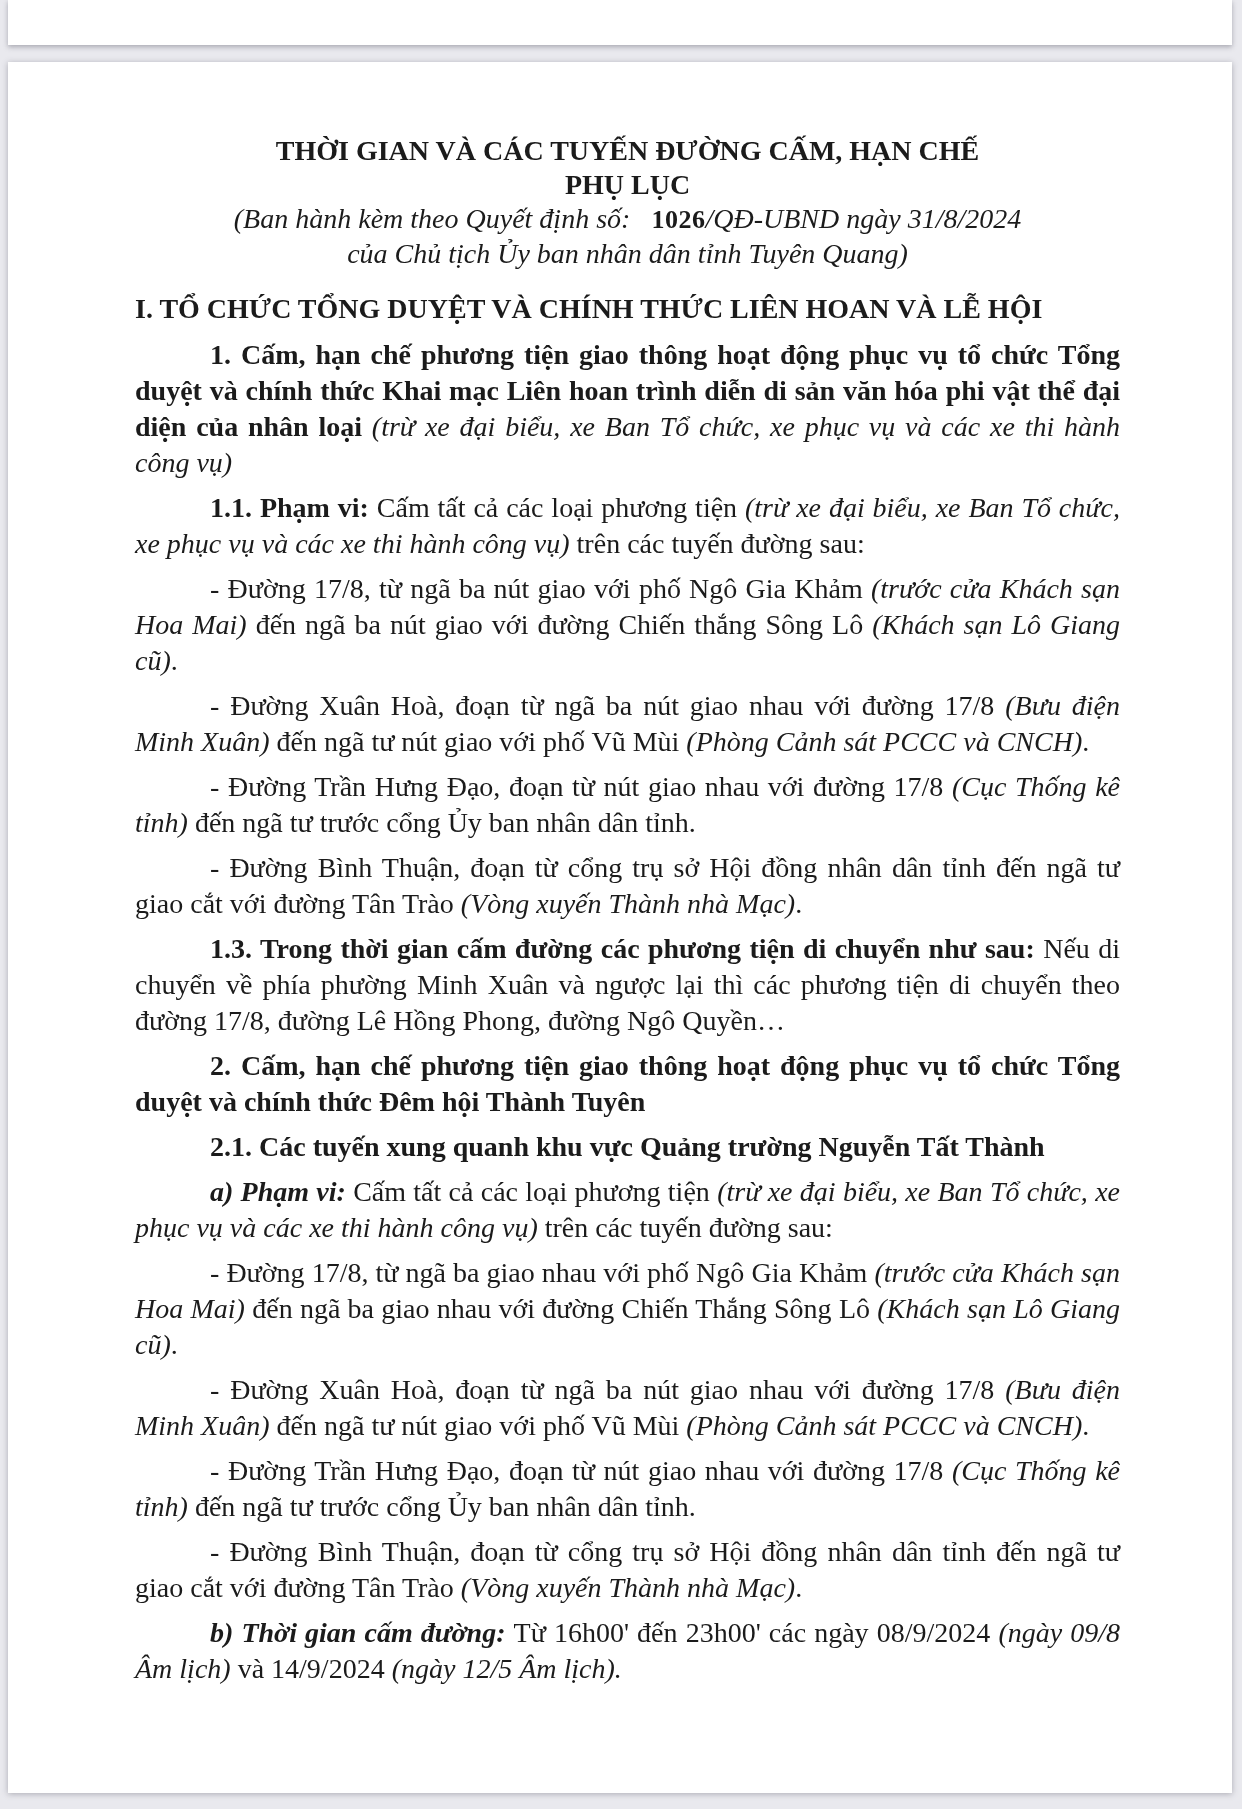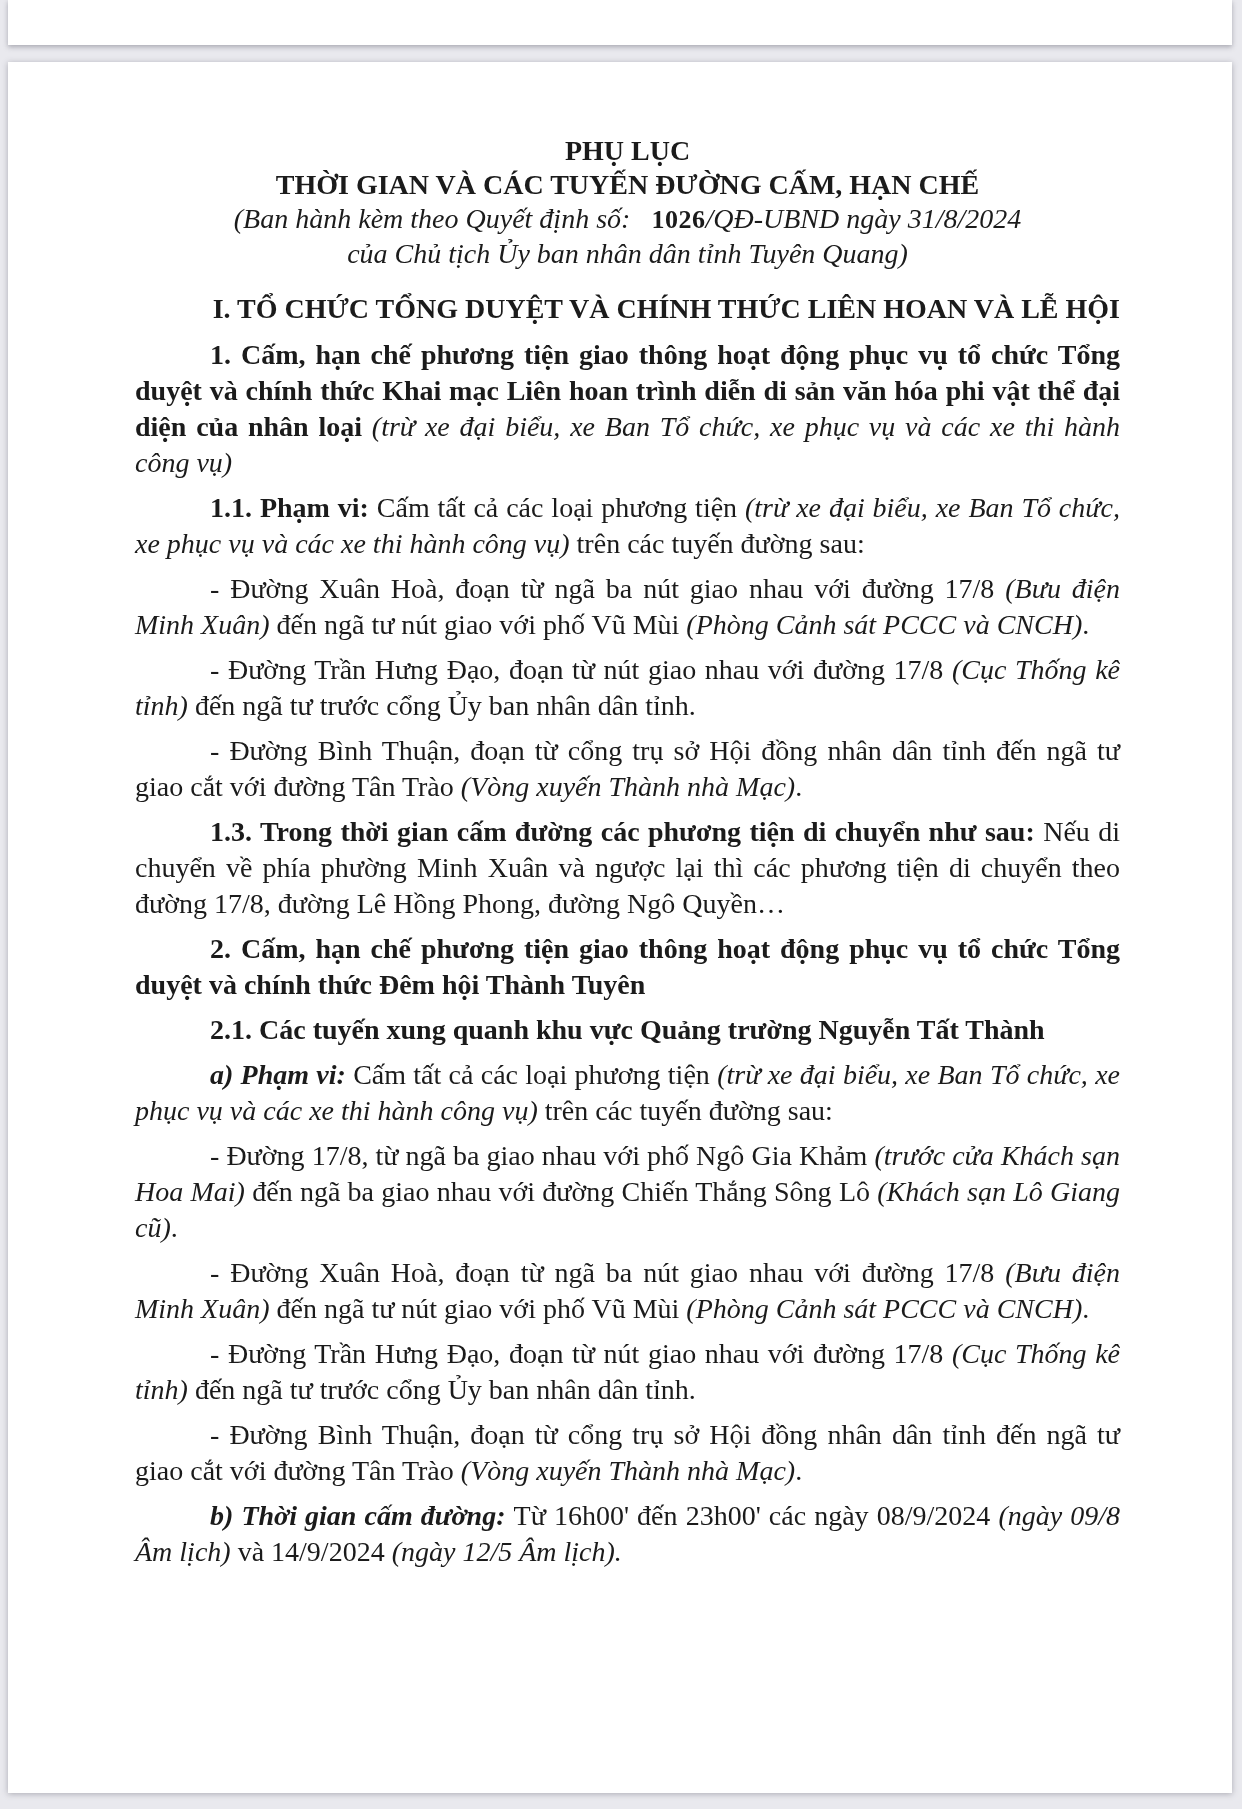--- a/index.html
+++ b/index.html
@@ -40,21 +40,21 @@
   .para.title {
     text-align: center;
     line-height: 34px;
     font-weight: bold;
   }
   .para.subtitle {
     text-align: center;
     line-height: 34px;
   }
   .para.heading {
-    text-align: right;
+    text-align: left;
     line-height: 36px;
     font-weight: bold;
     margin: 20px 0 10px 0;
   }
   .para.body {
     text-align: justify;
     text-indent: 75px;
     line-height: 36px;
     margin: 0 0 9px 0;
   }
@@ -64,27 +64,28 @@
   .run-bi { font-weight: bold; font-style: italic; }
   .run-n { font-weight: bold; font-style: normal; font-size: 0.93em; letter-spacing: 0.5px; }
 </style>
 </head>
 <body>
 
 <div class="viewport">
   <div class="prev-page"></div>
   <div class="doc-page">
     <div id="doc-body">
+        <p class="para title"><span class="run-b">THỜI GIAN VÀ CÁC TUYẾN ĐƯỜNG CẤM, HẠN CHẾ</span></p>
         <p class="para title"><span class="run-b">PHỤ LỤC</span></p>
-        <p class="para title"><span class="run-b">THỜI GIAN VÀ CÁC TUYẾN ĐƯỜNG CẤM, HẠN CHẾ</span></p>
         <p class="para subtitle"><span class="run-i">(Ban hành kèm theo Quyết định số:</span><span class="run-n">&nbsp;&nbsp; 1026</span><span class="run-i">/QĐ-UBND ngày 31/8/2024</span></p>
         <p class="para subtitle"><span class="run-i">của Chủ tịch Ủy ban nhân dân tỉnh Tuyên Quang)</span></p>
         <p class="para heading"><span class="run-b">I. TỔ CHỨC TỔNG DUYỆT VÀ CHÍNH THỨC LIÊN HOAN VÀ LỄ HỘI</span></p>
         <p class="para body"><span class="run-b">1. Cấm, hạn chế phương tiện giao thông hoạt động phục vụ tổ chức Tổng duyệt và chính thức Khai mạc Liên hoan trình diễn di sản văn hóa phi vật thể đại diện của nhân loại </span><span class="run-i">(trừ xe đại biểu, xe Ban Tổ chức, xe phục vụ và các xe thi hành công vụ)</span></p>
         <p class="para body"><span class="run-b">1.1. Phạm vi: </span><span class="run-r">Cấm tất cả các loại phương tiện </span><span class="run-i">(trừ xe đại biểu, xe Ban Tổ chức, xe phục vụ và các xe thi hành công vụ) </span><span class="run-r">trên các tuyến đường sau:</span></p>
+        <p class="para body"><span class="run-r">- Đường 17/8, từ ngã ba nút giao với phố Ngô Gia Khảm </span><span class="run-i">(trước cửa Khách sạn Hoa Mai) </span><span class="run-r">đến ngã ba nút giao với đường Chiến thắng Sông Lô </span><span class="run-i">(Khách sạn Lô Giang cũ)</span><span class="run-r">.</span></p>
         <p class="para body"><span class="run-r">- Đường Xuân Hoà, đoạn từ ngã ba nút giao nhau với đường 17/8 </span><span class="run-i">(Bưu điện Minh Xuân) </span><span class="run-r">đến ngã tư nút giao với phố Vũ Mùi </span><span class="run-i">(Phòng Cảnh sát PCCC và CNCH)</span><span class="run-r">.</span></p>
         <p class="para body"><span class="run-r">- Đường Trần Hưng Đạo, đoạn từ nút giao nhau với đường 17/8 </span><span class="run-i">(Cục Thống kê tỉnh) </span><span class="run-r">đến ngã tư trước cổng Ủy ban nhân dân tỉnh.</span></p>
         <p class="para body"><span class="run-r">- Đường Bình Thuận, đoạn từ cổng trụ sở Hội đồng nhân dân tỉnh đến ngã tư giao cắt với đường Tân Trào </span><span class="run-i">(Vòng xuyến Thành nhà Mạc)</span><span class="run-r">.</span></p>
         <p class="para body"><span class="run-b">1.3. Trong thời gian cấm đường các phương tiện di chuyển như sau: </span><span class="run-r">Nếu di chuyển về phía phường Minh Xuân và ngược lại thì các phương tiện di chuyển theo đường 17/8, đường Lê Hồng Phong, đường Ngô Quyền…</span></p>
         <p class="para body"><span class="run-b">2. Cấm, hạn chế phương tiện giao thông hoạt động phục vụ tổ chức Tổng duyệt và chính thức Đêm hội Thành Tuyên</span></p>
         <p class="para body"><span class="run-b">2.1. Các tuyến xung quanh khu vực Quảng trường Nguyễn Tất Thành</span></p>
         <p class="para body"><span class="run-bi">a) Phạm vi: </span><span class="run-r">Cấm tất cả các loại phương tiện </span><span class="run-i">(trừ xe đại biểu, xe Ban Tổ chức, xe phục vụ và các xe thi hành công vụ) </span><span class="run-r">trên các tuyến đường sau:</span></p>
         <p class="para body"><span class="run-r">- Đường 17/8, từ ngã ba giao nhau với phố Ngô Gia Khảm </span><span class="run-i">(trước cửa Khách sạn Hoa Mai) </span><span class="run-r">đến ngã ba giao nhau với đường Chiến Thắng Sông Lô </span><span class="run-i">(Khách sạn Lô Giang cũ)</span><span class="run-r">.</span></p>
         <p class="para body"><span class="run-r">- Đường Xuân Hoà, đoạn từ ngã ba nút giao nhau với đường 17/8 </span><span class="run-i">(Bưu điện Minh Xuân) </span><span class="run-r">đến ngã tư nút giao với phố Vũ Mùi </span><span class="run-i">(Phòng Cảnh sát PCCC và CNCH)</span><span class="run-r">.</span></p>
         <p class="para body"><span class="run-r">- Đường Trần Hưng Đạo, đoạn từ nút giao nhau với đường 17/8 </span><span class="run-i">(Cục Thống kê tỉnh) </span><span class="run-r">đến ngã tư trước cổng Ủy ban nhân dân tỉnh.</span></p>

